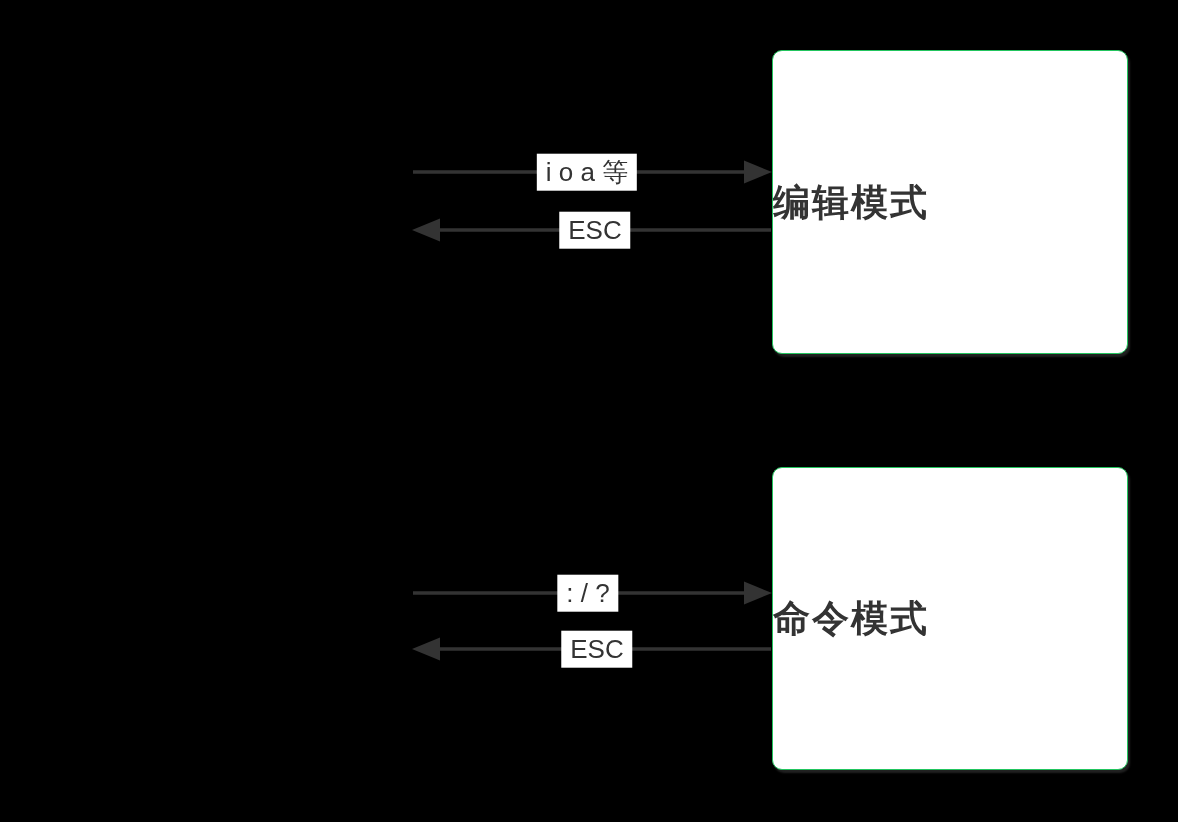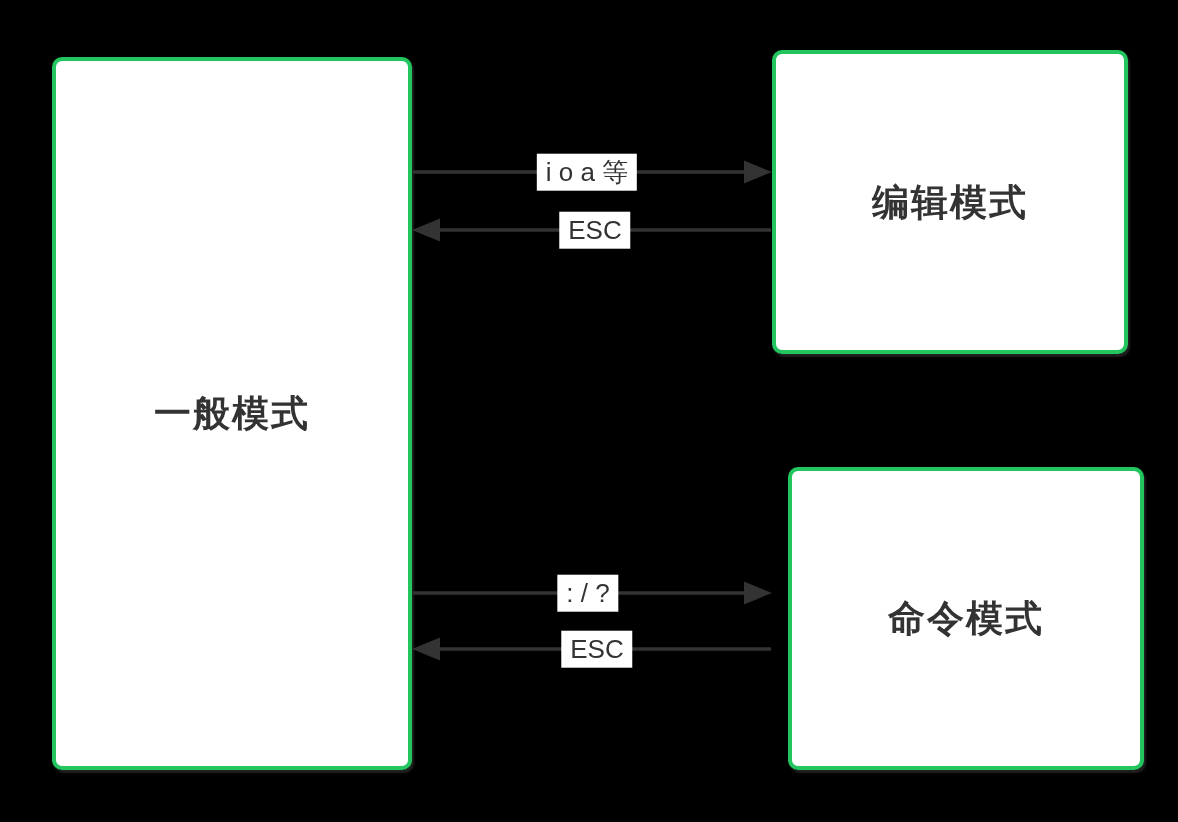--- a/index.html
+++ b/index.html
@@ -13,39 +13,38 @@
   }
   .canvas {
     position: relative;
     width: 1178px;
     height: 822px;
     background: #000000;
   }
   .node {
     position: absolute;
     background: #ffffff;
-    border: 4px solid #22c55e;
+    border: 1px solid #22c55e;
     border-radius: 10px;
     box-shadow: 2px 3px 2px rgba(110,110,110,0.30);
     display: flex;
     align-items: center;
-    justify-content: center;
     box-sizing: border-box;
   }
   .node-label {
     color: #333333;
     font-size: 37px;
     font-weight: 600;
     letter-spacing: 2px;
     line-height: 1;
     white-space: nowrap;
   }
   .node-normal  { left: 52px;  top: 57px;  width: 360px; height: 713px; }
   .node-edit    { left: 772px; top: 50px;  width: 356px; height: 304px; }
-  .node-command { left: 772px; top: 467px; width: 356px; height: 303px; margin-left: 16px; }
+  .node-command { left: 772px; top: 467px; width: 356px; height: 303px; }
 
   .edges-layer {
     position: absolute;
     left: 0; top: 0;
     width: 1178px;
     height: 822px;
     pointer-events: none;
   }
   .edge-line { stroke: #333333; stroke-width: 3.5; }
   .edge-head { fill: #333333; }
@@ -64,23 +63,20 @@
   .el-ioa      { left: 587px; top: 172px; }
   .el-esc-top  { left: 595px; top: 230px; }
   .el-cmd      { left: 588px; top: 593px; }
   .el-esc-bot  { left: 597px; top: 649px; }
 </style>
 </head>
 <body>
 
 <div class="canvas">
 
-  <div class="node node-normal">
-    <span class="node-label">一般模式</span>
-  </div>
 
   <div class="node node-edit">
     <span class="node-label">编辑模式</span>
   </div>
 
   <div class="node node-command">
     <span class="node-label">命令模式</span>
   </div>
 
   <svg class="edges-layer" viewBox="0 0 1178 822" aria-hidden="true">

